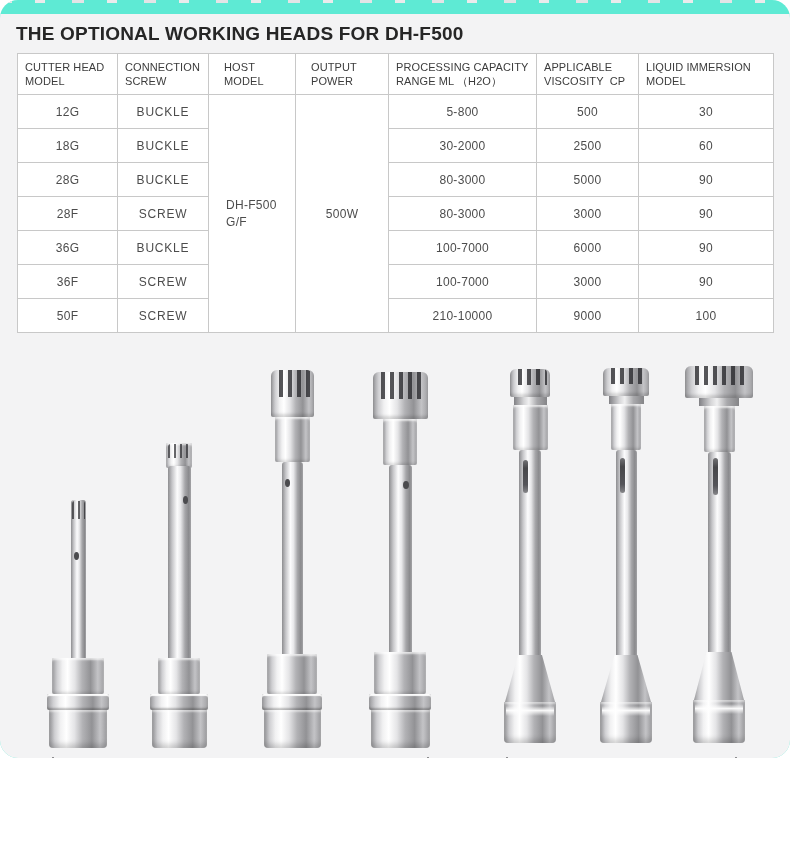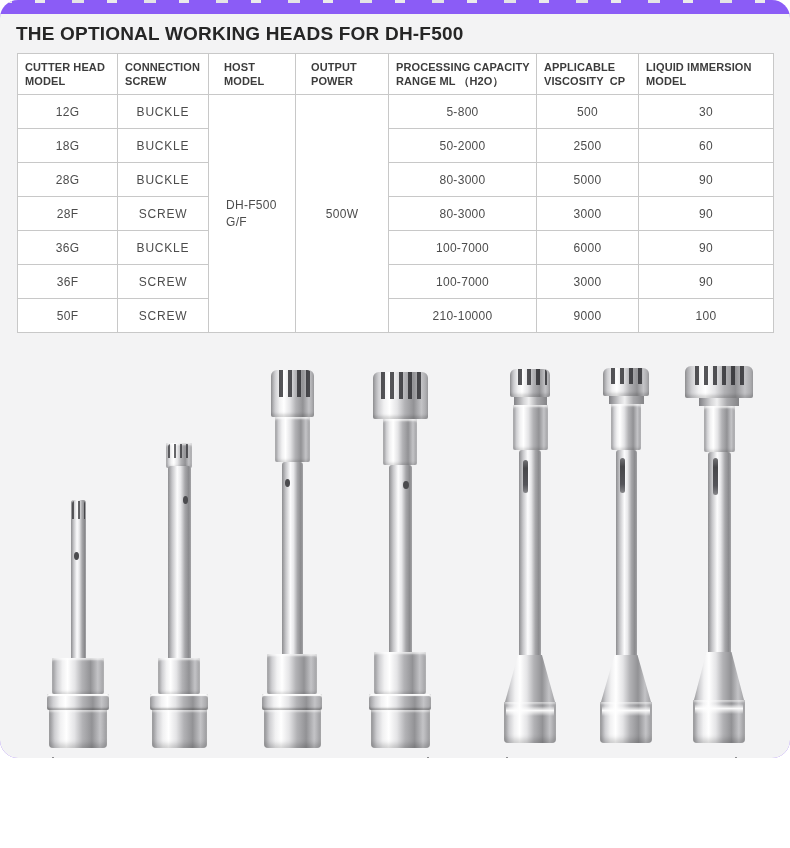--- a/index.html
+++ b/index.html
@@ -1,18 +1,18 @@
 <!DOCTYPE html>
 <html><head>
 <meta charset="utf-8">
 <style>
   html,body{margin:0;padding:0;background:#ffffff;}
   .stage{
     position:relative;width:790px;height:758px;overflow:hidden;
-    background:#8b5cf6;font-family:"Liberation Sans",sans-serif;border-radius:18px;
+    background:#5eead4;font-family:"Liberation Sans",sans-serif;border-radius:18px;
     -webkit-font-smoothing:antialiased;
   }
   
   .top-dashes{
     position:absolute;top:0;left:0;right:0;height:3px;
     background:repeating-linear-gradient(90deg,#e4e4e6 0 12px,transparent 12px 35px,#ebebec 35px 45px,transparent 45px 72px);
   }
   .content-bg{
     position:absolute;left:0;top:14px;width:790px;height:819px;
     background:#f3f3f4;
@@ -21,21 +21,21 @@
     position:absolute;left:16px;top:23px;
     font-size:19px;font-weight:700;color:#262626;letter-spacing:.2px;white-space:nowrap;
   }
   
   table.spec{
     position:absolute;left:17px;top:53px;width:756px;
     border-collapse:collapse;table-layout:fixed;background:#ffffff;
   }
   table.spec th,table.spec td{border:1px solid #c8c8c8;}
   table.spec th{
-    height:36px;font-size:11px;line-height:1.3;font-weight:700;color:#3c3c3c;
+    height:36px;font-size:11px;line-height:1.3;font-weight:400;color:#3c3c3c;
     text-align:left;vertical-align:middle;padding:2px 3px 2px 7px;
     white-space:pre-wrap;letter-spacing:.1px;
   }
   table.spec th.pad-lg{padding-left:15px;}
   table.spec td{
     height:31px;font-size:12px;color:#4c4c4c;text-align:center;vertical-align:middle;
     letter-spacing:.3px;
   }
   table.spec td.mode{font-size:12px;letter-spacing:.8px;}
   table.spec td.host{
@@ -120,21 +120,21 @@
         <td class="host" rowspan="7">DH-F500
 G/F</td>
         <td rowspan="7">500W</td>
         <td>5-800</td>
         <td>500</td>
         <td>30</td>
       </tr>
       <tr>
         <td>18G</td>
         <td class="mode">BUCKLE</td>
-        <td>50-2000</td>
+        <td>30-2000</td>
         <td>2500</td>
         <td>60</td>
       </tr>
       <tr>
         <td>28G</td>
         <td class="mode">BUCKLE</td>
         <td>80-3000</td>
         <td>5000</td>
         <td>90</td>
       </tr>

